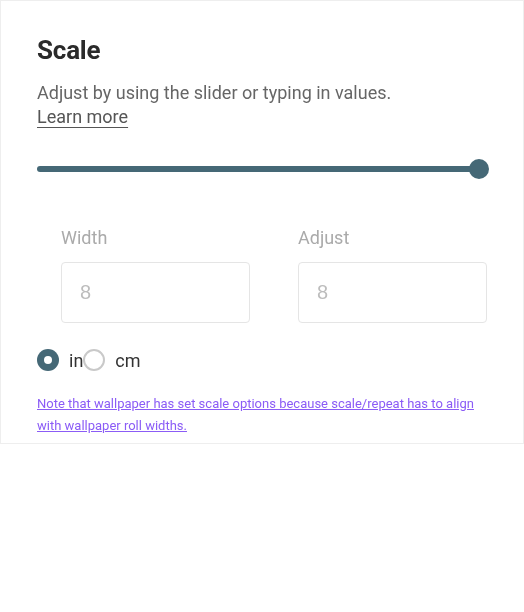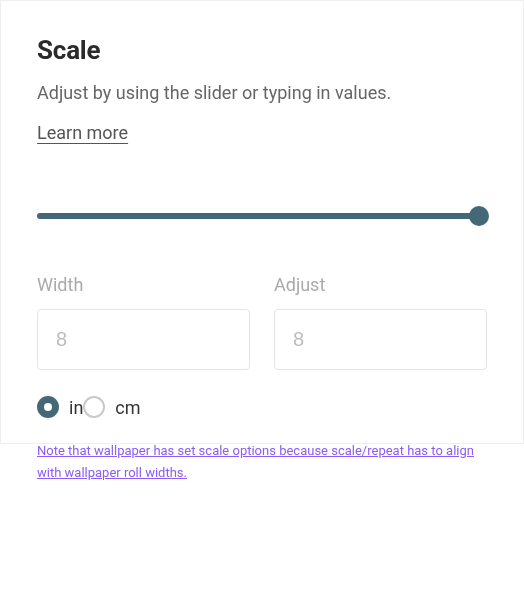--- a/index.html
+++ b/index.html
@@ -20,29 +20,29 @@
       font-weight: 700;
       font-size: 26px;
       color: #2b2b2b;
       margin-bottom: 14px;
       letter-spacing: -0.2px;
     }
     .desc {
       font-size: 18px;
       line-height: 1.5;
       color: #666;
-      margin-bottom: 16px;
+      margin-bottom: 0;
     }
     .learn-more {
       font-size: 18px;
       color: #555;
       text-decoration: underline;
       text-underline-offset: 4px;
       display: inline-block;
-      margin-bottom: 63px;
+      margin-bottom: 32px;
       cursor: pointer;
     }
     .slider-wrap {
       position: relative;
       height: 20px;
       margin-bottom: 48px;
       padding: 0 2px;
     }
     .slider-track {
       position: absolute;
@@ -62,21 +62,21 @@
       height: 20px;
       border-radius: 50%;
       background: #456876;
       cursor: pointer;
     }
     .fields {
       display: flex;
       gap: 24px;
       margin-bottom: 26px;
     }
-    .field { flex: 1; }
+    .field { flex: 1; margin-left: 24px; }
     .field-label {
       font-size: 18px;
       color: #aaa;
       margin-bottom: 14px;
     }
     .field-input {
       width: 100%;
       border: 1px solid #e5e5e5;
       border-radius: 4px;
       padding: 18px 18px;

